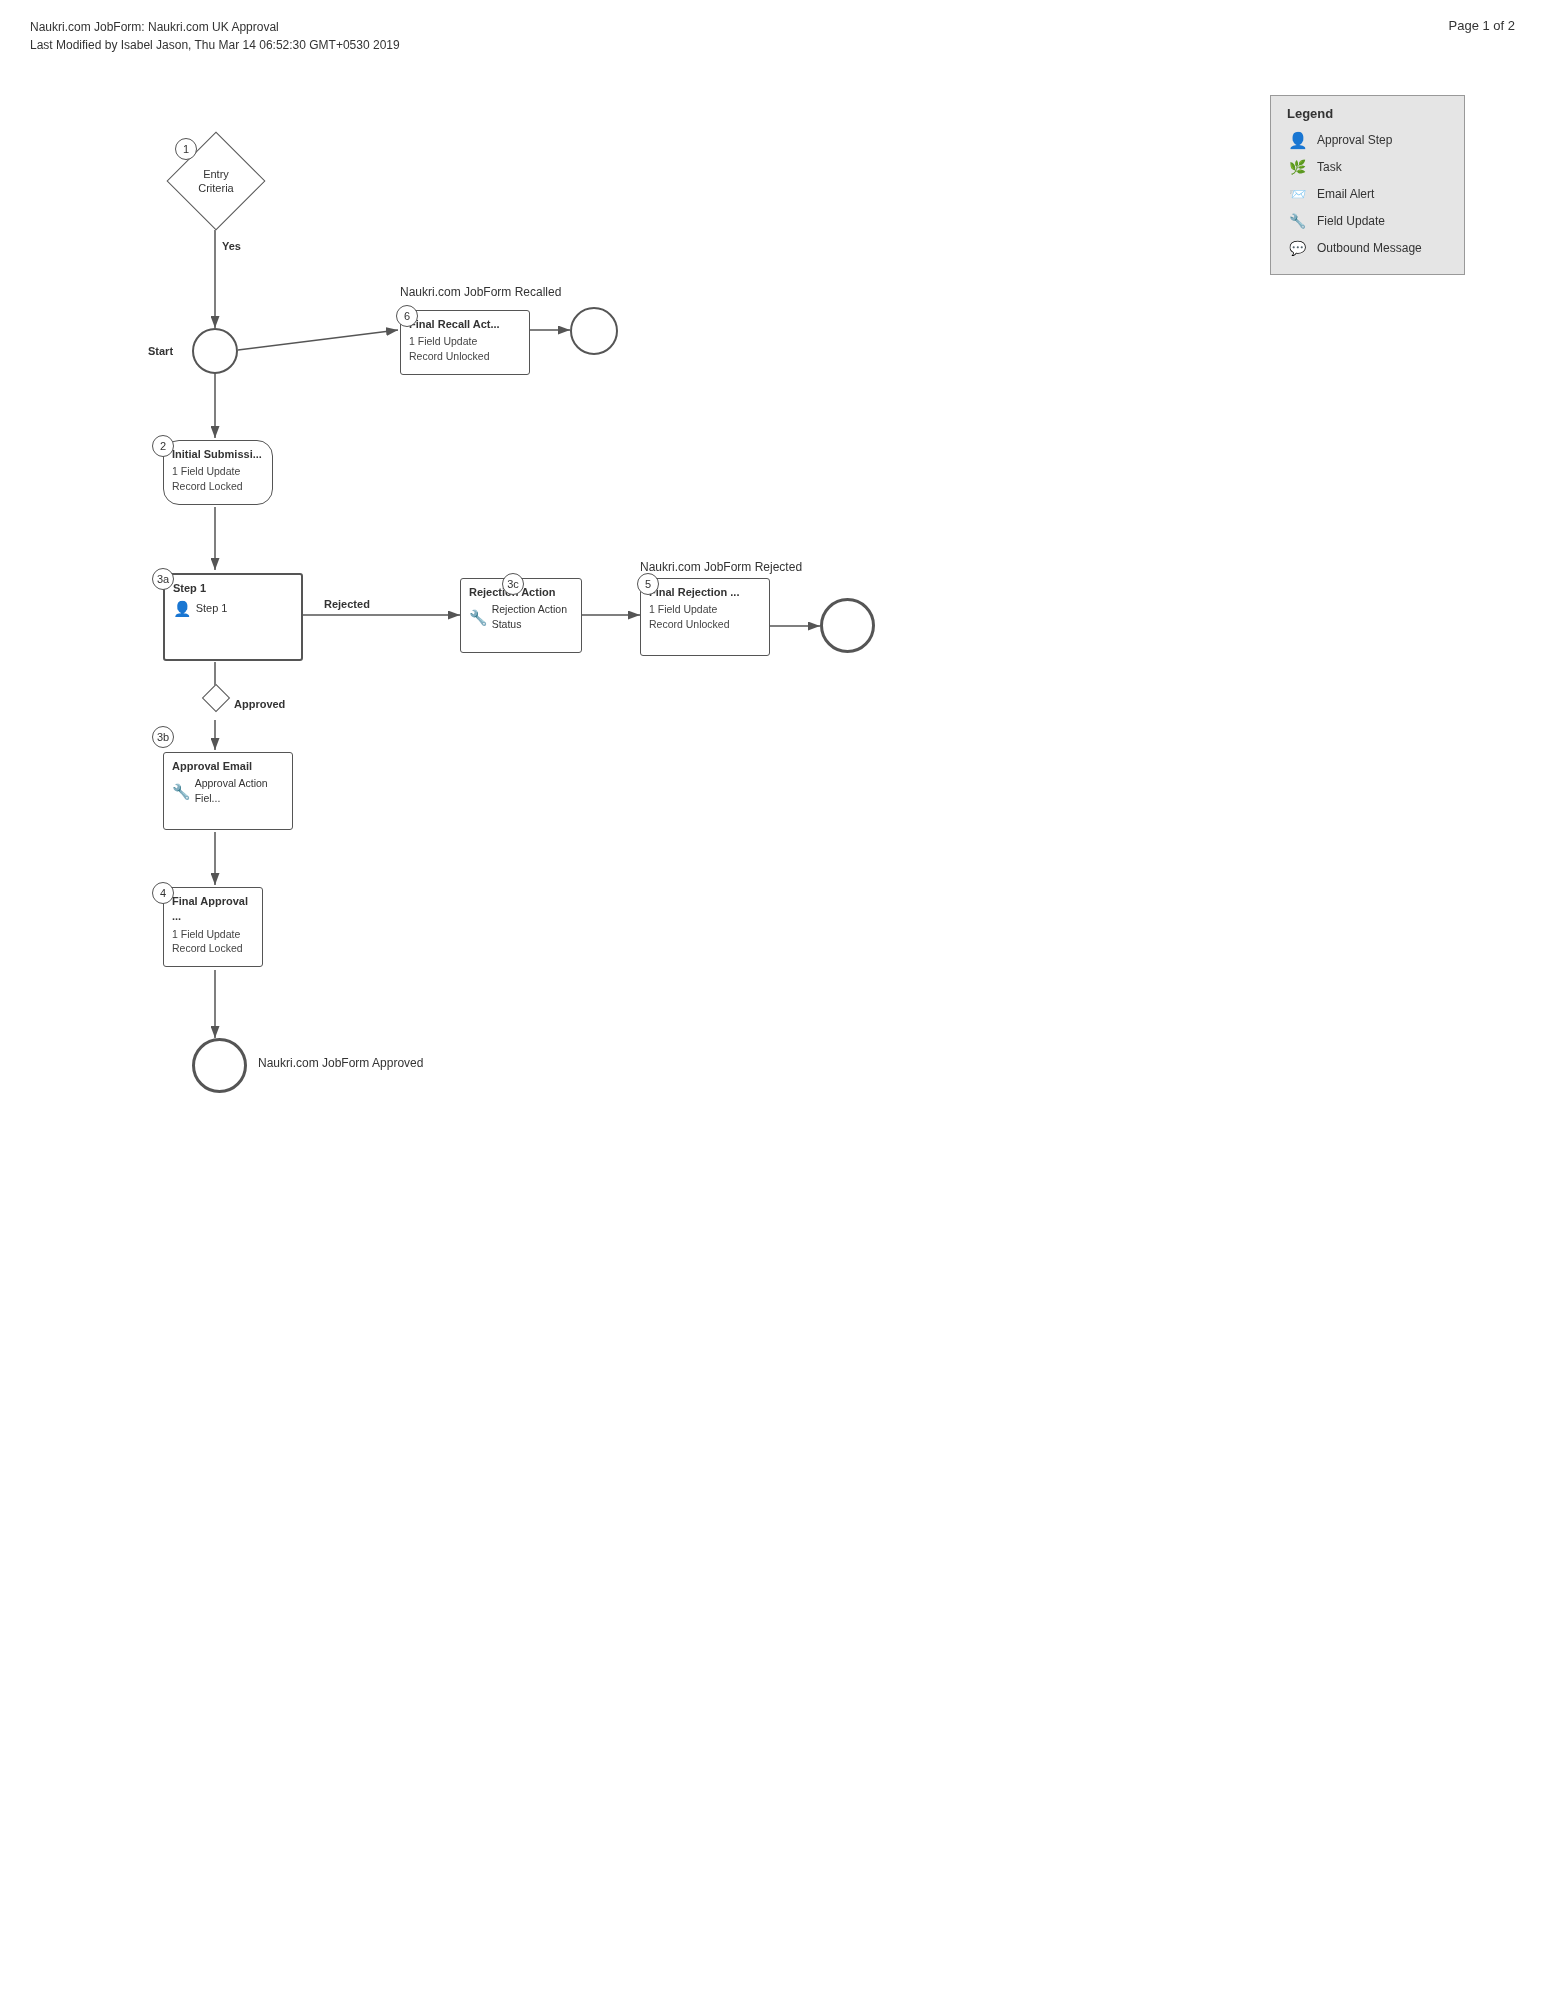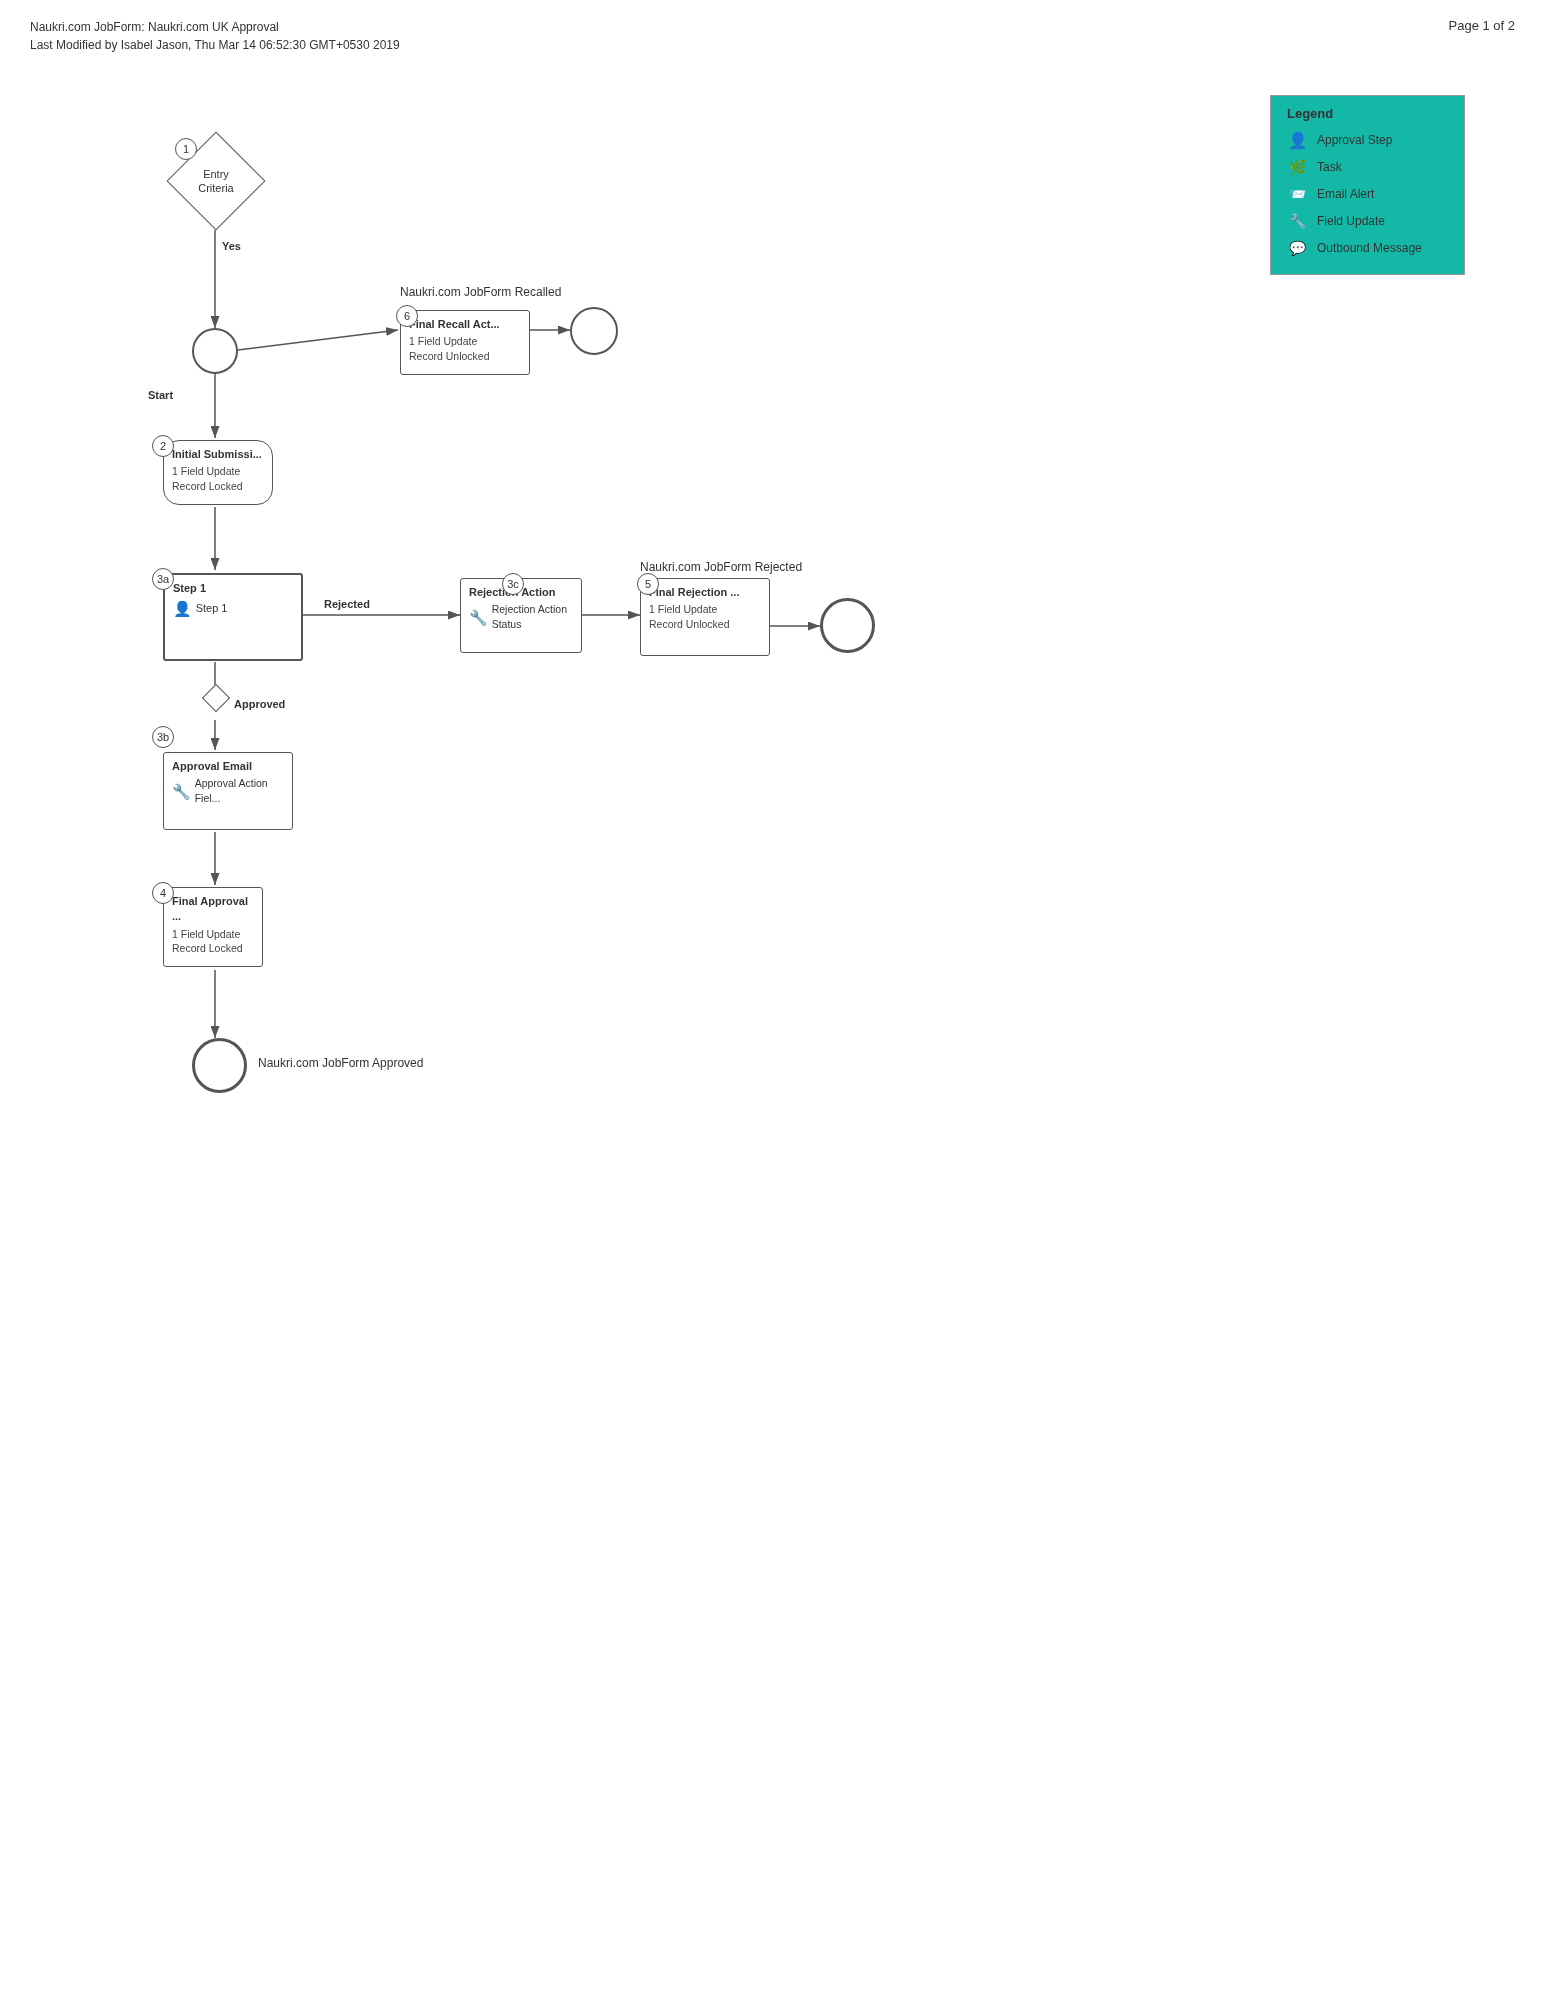--- a/index.html
+++ b/index.html
@@ -28,21 +28,21 @@
     }
 
     
     .legend {
       position: absolute;
       top: 95px;
       right: 80px;
       border: 1px solid #999;
       padding: 10px 16px;
       width: 195px;
-      background: #14b8a6;
+      background: #e5e5e5;
     }
     .legend-title {
       font-weight: bold;
       margin-bottom: 8px;
       font-size: 13px;
     }
     .legend-item {
       display: flex;
       align-items: center;
       margin-bottom: 5px;
@@ -245,21 +245,21 @@
       <div>Criteria</div>
     </div>
   </div>
   <div class="step-badge" style="left:175px; top:68px;">
     <span>1</span>
   </div>
 
   <div class="arrow-label" style="left:222px; top:170px;text-align:center;">Yes</div>
 
   <div class="circle" style="left:192px; top:258px; width:46px; height:46px;"></div>
-  <div style="position:absolute; left:148px; top:275px; font-size:11px; font-weight:bold;margin-top:44px;">Start</div>
+  <div style="position:absolute; left:148px; top:275px; font-size:11px; font-weight:bold;">Start</div>
 
   <div class="step-badge" style="left:152px; top:365px;">
     <span>2</span>
   </div>
   <div class="rect-box" style="left:163px; top:370px; width:110px; min-height:65px;border-radius:16px;">
     <div class="box-title">Initial Submissi...</div>
     <div class="box-sub">1 Field Update</div>
     <div class="box-sub">Record Locked</div>
   </div>
 

